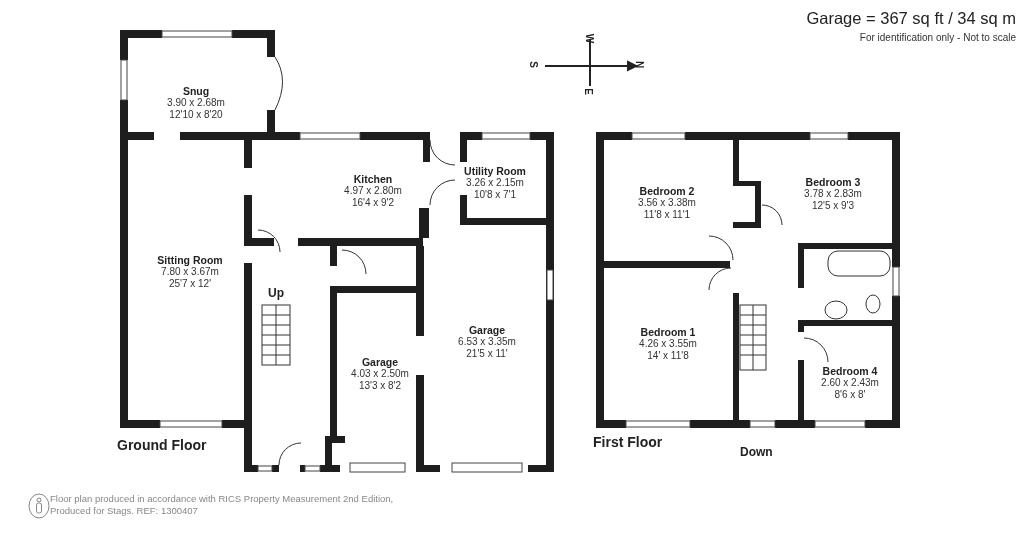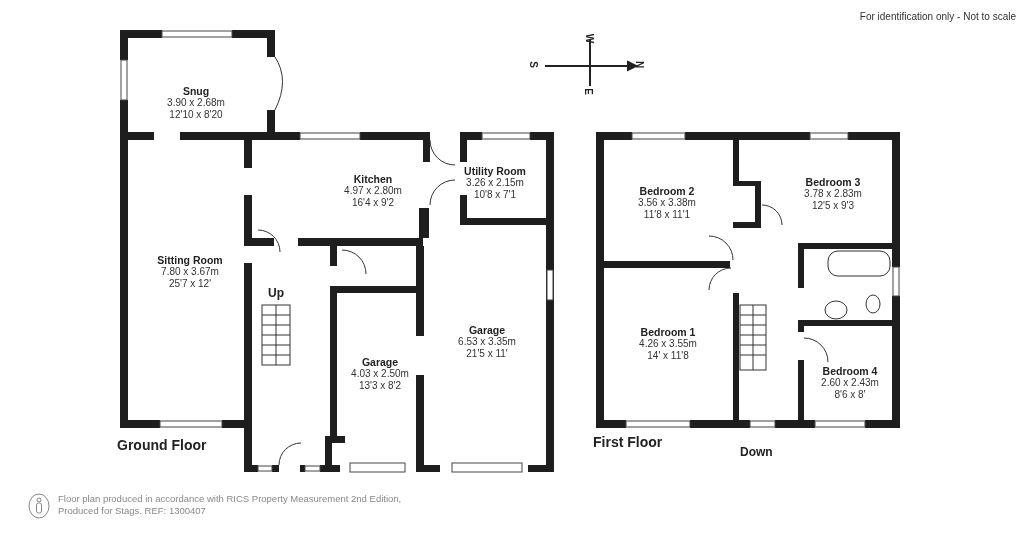--- a/index.html
+++ b/index.html
@@ -5,28 +5,29 @@
   html, body { margin:0; padding:0; background:#ffffff; }
   body { width:1024px; height:545px; position:relative; overflow:hidden; font-family:"Liberation Sans", sans-serif; color:#222; }
   .area-block { position:absolute; right:8px; top:8px; text-align:right; }
   .area-line { font-size:16.5px; line-height:21px; color:#222; }
   .area-note { font-size:10px; color:#333; margin-top:3px; }
   .plan-svg { position:absolute; left:0; top:0; }
   .floor-label { position:absolute; font-weight:bold; font-size:14px; color:#222; }
   .room-label { position:absolute; text-align:center; font-size:10px; line-height:12px; color:#333; transform:translateX(-50%); white-space:nowrap; }
   .room-label .rname { font-weight:bold; font-size:10.5px; color:#222; }
   .stair-label { position:absolute; font-weight:bold; font-size:12px; color:#222; }
-  .footer { position:absolute; left:28px; top:493px; display:flex; align-items:flex-start; gap:8px; }
+  .footer { position:absolute; left:28px; top:493px; display:flex; align-items:flex-start; }
   .footer-text { font-size:9.5px; line-height:12px; color:#888; }
   .compass-letter { position:absolute; font-weight:bold; font-size:10px; color:#222; }
 </style>
 </head>
 <body>
 
 <div class="area-block">
+  <div class="area-line">Garage = 367 sq ft / 34 sq m</div>
   <div class="area-note">For identification only - Not to scale</div>
 </div>
 
 <svg class="plan-svg" width="1024" height="545" viewBox="0 0 1024 545">
   <g stroke="#222" stroke-width="2" fill="#222">
     <line x1="545" y1="66" x2="628" y2="66"></line>
     <polygon points="628,62 636,66 628,70"></polygon>
     <line x1="590" y1="40" x2="590" y2="86"></line>
   </g>
 

